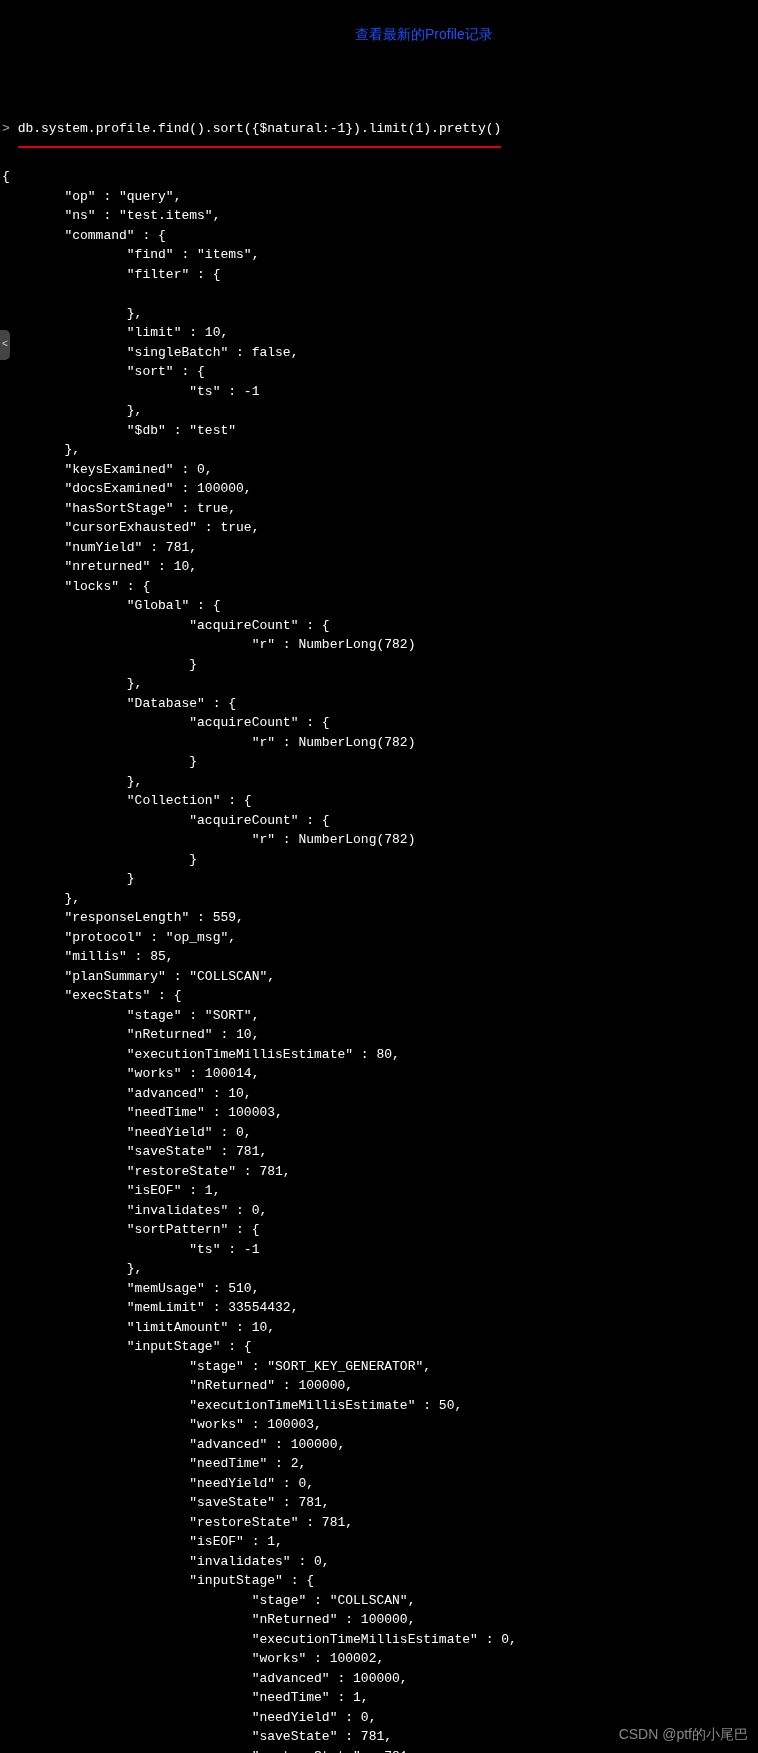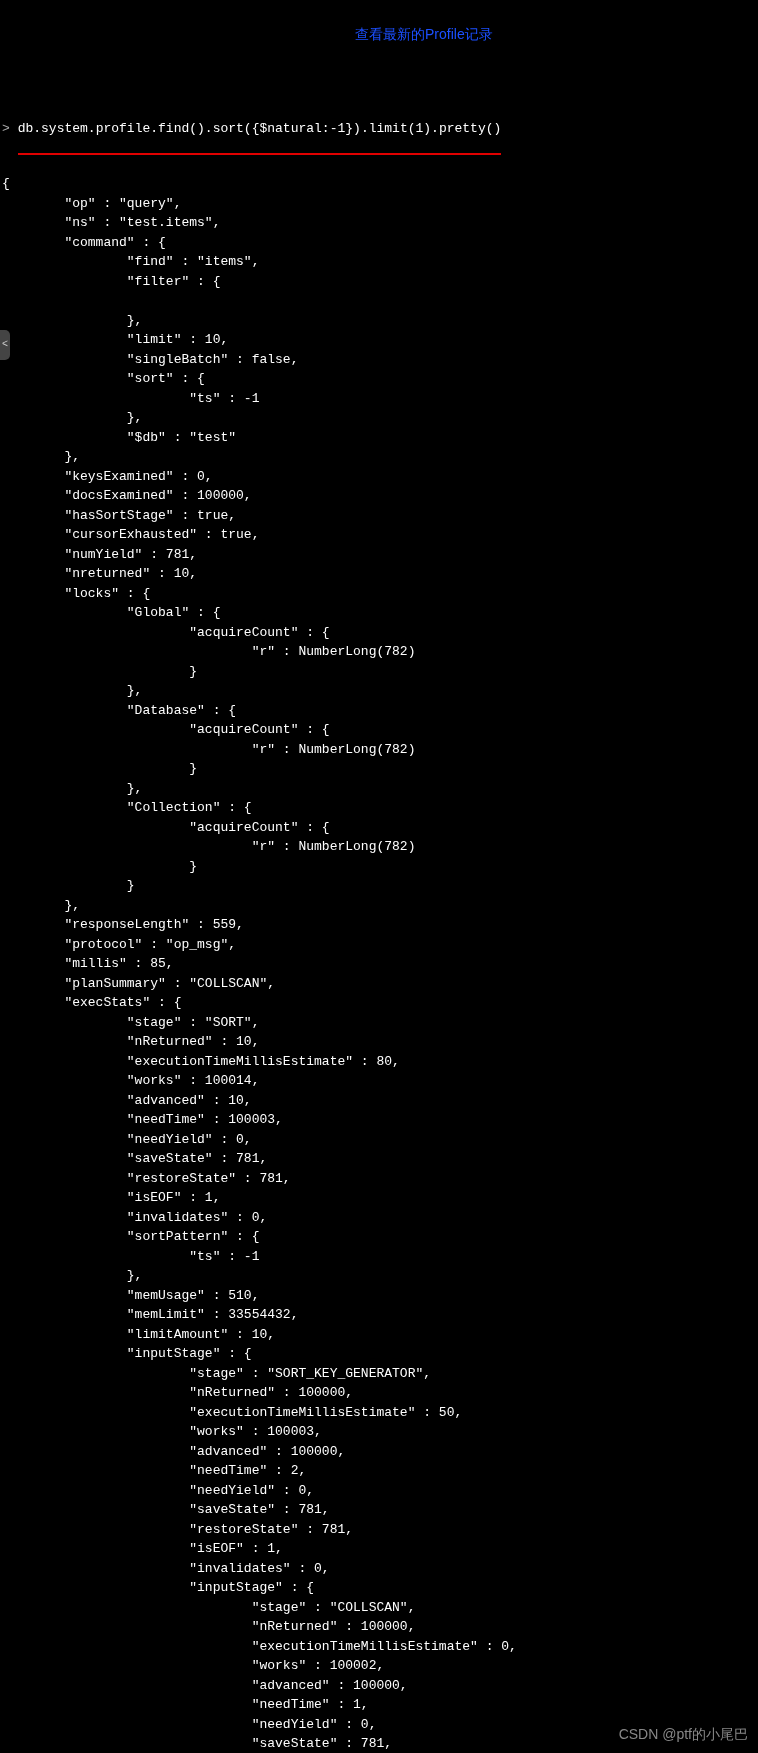--- a/index.html
+++ b/index.html
@@ -11,21 +11,21 @@
       line-height: 1.5;
       padding: 2px 0 0 2px;
       white-space: pre;
       width: 758px;
     }
     .prompt { color: #aaa; }
     .cmd {
       color: #fff;
       border-bottom: 2px solid #e00000;
       display: inline-block;
-      padding-bottom: 14px;
+      padding-bottom: 7px;
     }
     .annotation {
       color: #1b4fff;
       font-family: "Microsoft YaHei", "SimSun", sans-serif;
       font-size: 14px;
       position: absolute;
       left: 355px;
       top: 24px;
     }
     .output { color: #fff; }

